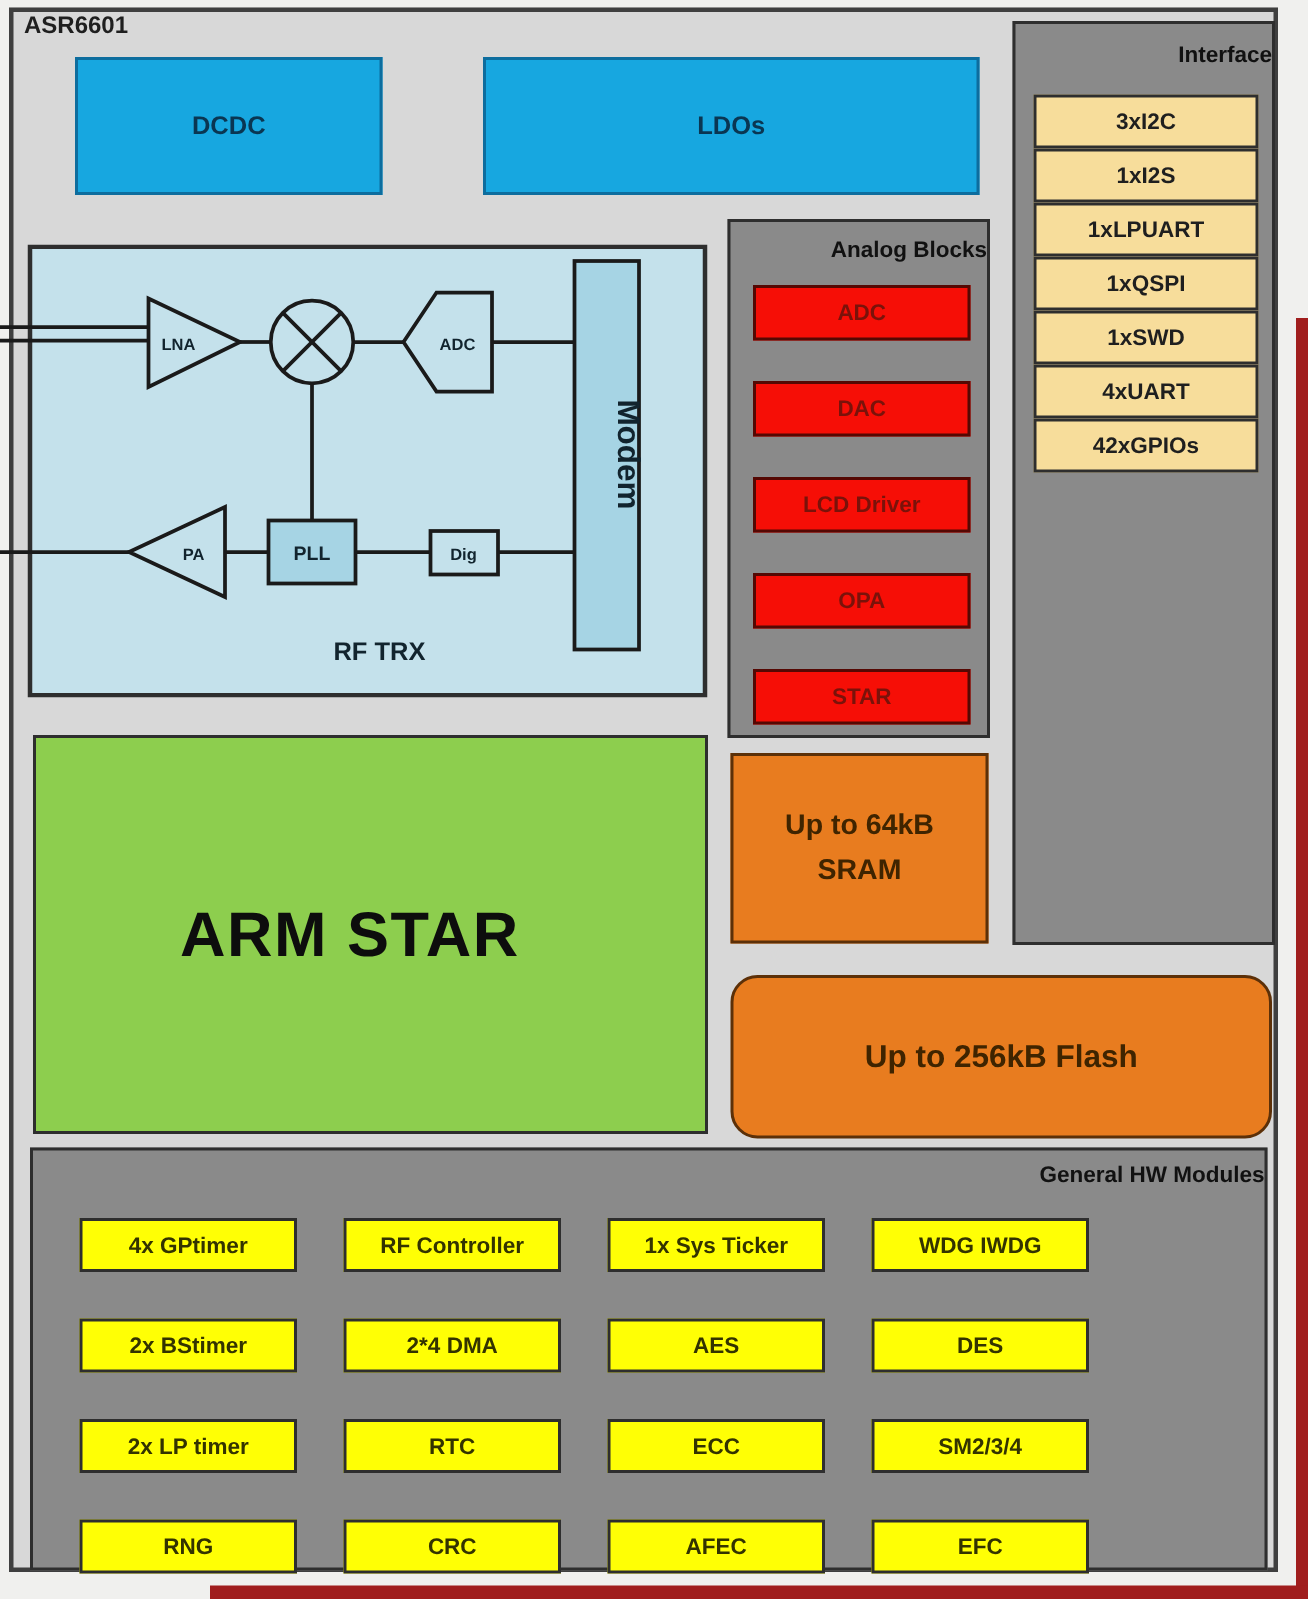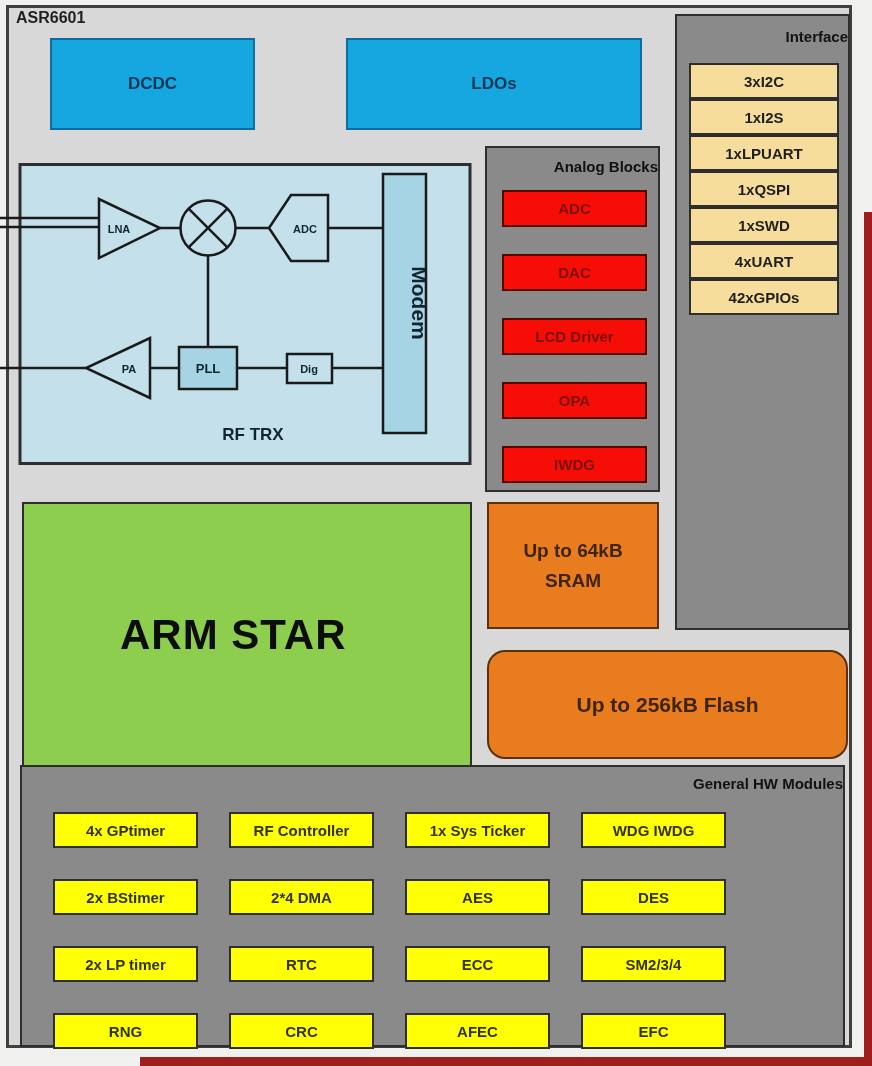--- a/index.html
+++ b/index.html
@@ -28,42 +28,42 @@
   .stack { position:absolute; display:flex; flex-direction:column; }
   .stack .box { position:relative; }
   .analog-stack { left:15px; top:42px; gap:27px; }
   .iface-stack  { left:12px; top:47px; }
 
   .hw-grid { position:absolute; left:31px; top:45px; display:grid;
              grid-template-columns:repeat(4,145px); column-gap:62px; row-gap:28px;gap:31px; }
   .hw-grid .box { position:relative; }
 
   .arm { left:22px; top:490px; width:450px; height:266px; justify-content:flex-start;
-         padding-left:96px; font-size:42px; font-weight:700; letter-spacing:1px;margin-top:12px; }
+         padding-left:96px; font-size:42px; font-weight:700; letter-spacing:1px; }
   .sram { left:487px; top:502px; width:172px; height:127px; font-size:19px; line-height:30px; }
   .flash { left:487px; top:650px; width:361px; height:109px; font-size:21px;border-radius:18px; }
 
   .redbar { position:absolute; background:#a01d1d; }
   svg text { font-family:"Liberation Sans", sans-serif; fill:#12242e; font-weight:700; }
 </style>
 </head>
 <body>
 
 <div class="screen">
 
   <div class="chip"></div>
   <div class="chip-label">ASR6601</div>
 
   <div class="redbar" style="left:864px; top:212px; width:8px; height:854px;"></div>
   <div class="redbar" style="left:140px; top:1057px; width:732px; height:9px;"></div>
 
   <div class="box blue" style="left:50px; top:38px; width:205px; height:92px;">
     <span>DCDC</span>
   </div>
-  <div class="box blue" style="left:322px; top:38px; width:296px; height:92px;margin-left:24px;">
+  <div class="box blue" style="left:322px; top:38px; width:331px; height:92px;">
     <span>LDOs</span>
   </div>
 
   <svg class="abs" style="left:0; top:163px;" width="472" height="302" viewBox="0 0 472 302">
     <rect x="20" y="1.5" width="450" height="299" fill="#c4e1eb" stroke="#2e2e2e" stroke-width="3"></rect>
 
     <line x1="0" y1="55" x2="99" y2="55" stroke="#1a1a1a" stroke-width="2.5"></line>
     <line x1="0" y1="64" x2="99" y2="64" stroke="#1a1a1a" stroke-width="2.5"></line>
 
     <polygon points="99,36 99,95 160,65" fill="#c4e1eb" stroke="#1a1a1a" stroke-width="2.5"></polygon>
@@ -109,21 +109,21 @@
       <div class="box red">
           <span>DAC</span>
         </div>
       <div class="box red">
           <span>LCD Driver</span>
         </div>
       <div class="box red">
           <span>OPA</span>
         </div>
       <div class="box red">
-          <span>IWDG</span>
+          <span>STAR</span>
         </div>
     </div>
   </div>
 
   <div class="box panel" style="left:675px; top:14px; width:175px; height:616px;">
     <div class="panel-title" style="top:12px;">Interface</div>
     <div class="stack iface-stack">
       <div class="box tan">
           <span>3xI2C</span>
         </div>

